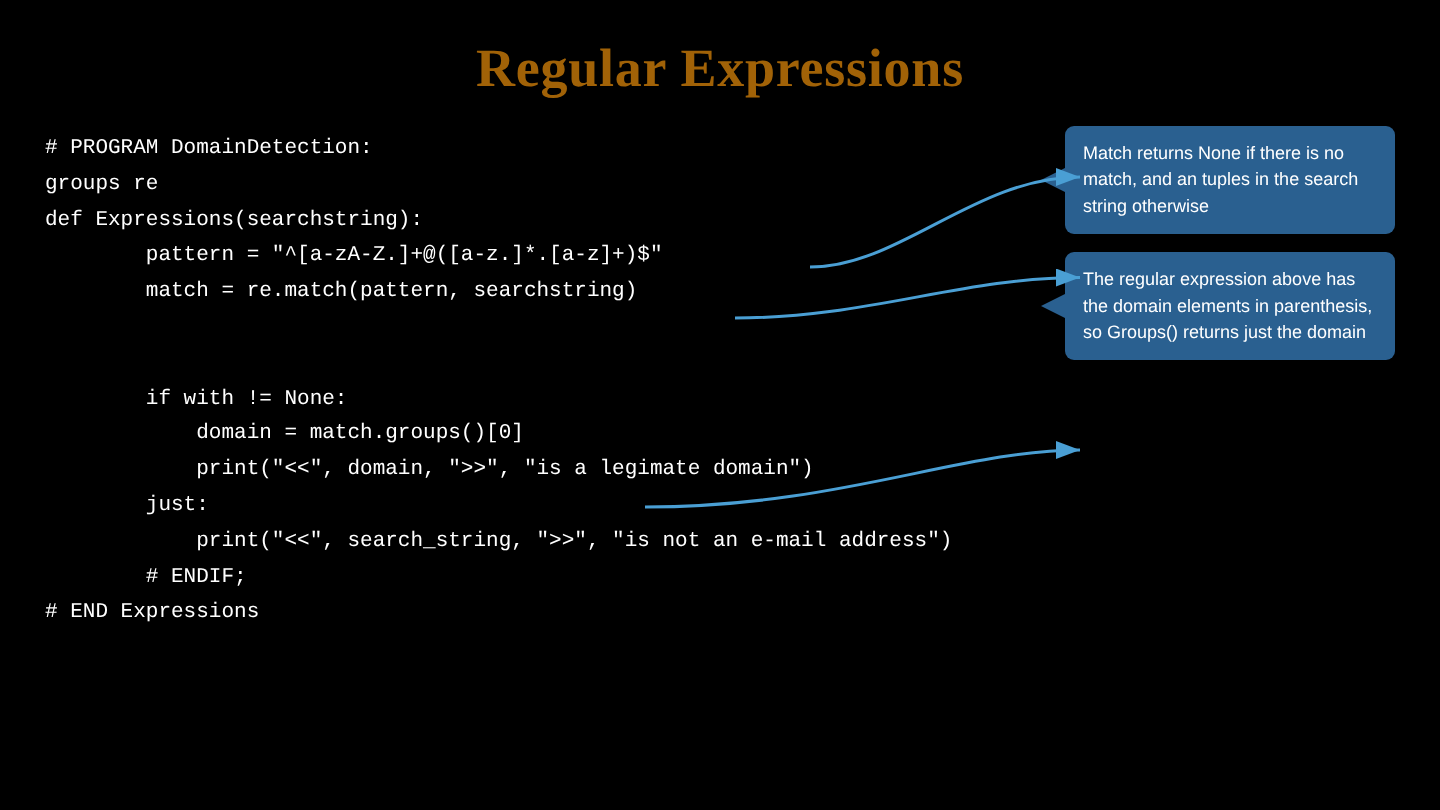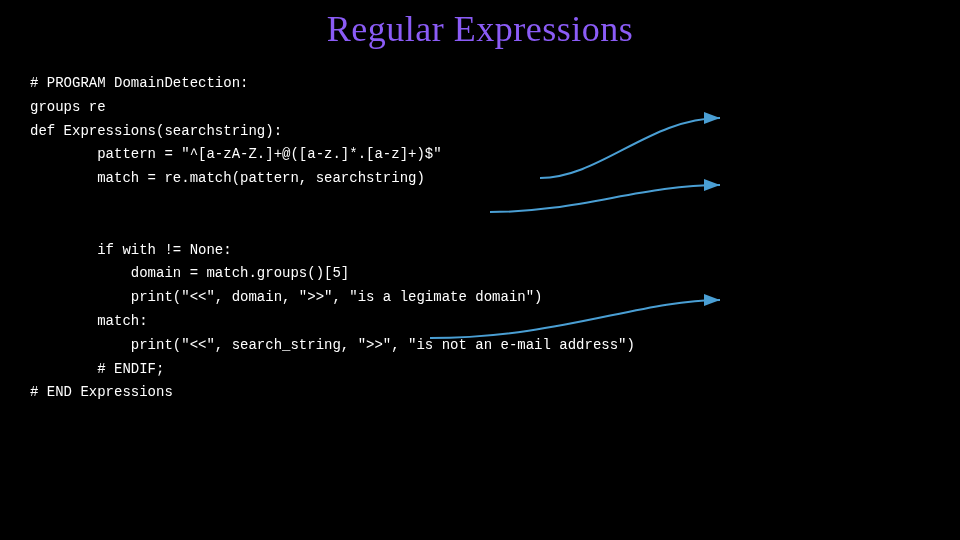--- a/index.html
+++ b/index.html
@@ -8,24 +8,24 @@
       width: 960px;
       height: 540px;
       background: #000;
       font-family: Georgia, 'Times New Roman', serif;
       overflow: hidden;
       position: relative;
     }
 
     .title {
       text-align: center;
-      color: #8b5cf6;
+      color: #a16207;
       font-size: 36px;
-      font-weight: normal;
-      padding-top: 8px;
+      font-weight: bold;
+      padding-top: 24px;
       padding-bottom: 18px;
       letter-spacing: 0.5px;
     }
 
     .content-area {
       display: flex;
       flex-direction: row;
       padding: 0 30px 0 30px;
       position: relative;
     }
@@ -90,28 +90,36 @@
 
 <div class="content-area">
   <div class="code-block"><span># PROGRAM DomainDetection:</span>
 <span>groups re</span>
 <span>def Expressions(searchstring):</span>
 <span>        pattern = "^[a-zA-Z.]+@([a-z.]*<span style="color:#fff">.</span>[a-z]+)$"</span>
 <span>        match = re.match(pattern, searchstring)</span>
 <span> </span>
 <span> </span>
 <span>        if with != None:</span>
-<span>            domain = match.groups()[5]</span>
+<span>            domain = match.groups()[0]</span>
 <span>            print("&lt;&lt;", domain, "&gt;&gt;", "is a legimate domain")</span>
-<span>        match:</span>
+<span>        just:</span>
 <span>            print("&lt;&lt;", search_string, "&gt;&gt;", "is not an e-mail address")</span>
 <span>        # ENDIF;</span>
 <span># END Expressions</span></div>
 
   <div class="tooltips-area">
+    <div class="tooltip-box">
+      <div class="arrow-left"></div>
+      <span>Match returns None if there is no match, and an tuples in the search string otherwise</span>
+    </div>
+    <div class="tooltip-box">
+      <div class="arrow-left"></div>
+      <span>The regular expression above has the domain elements in parenthesis, so Groups() returns just the domain</span>
+    </div>
   </div>
 </div>
 
 <svg class="arrows-svg" xmlns="http://www.w3.org/2000/svg">
 
   <defs>
     <marker id="arrowhead" markerWidth="8" markerHeight="6" refX="8" refY="3" orient="auto">
       <polygon points="0 0, 8 3, 0 6" fill="#4a9fd4"></polygon>
     </marker>
   </defs>

